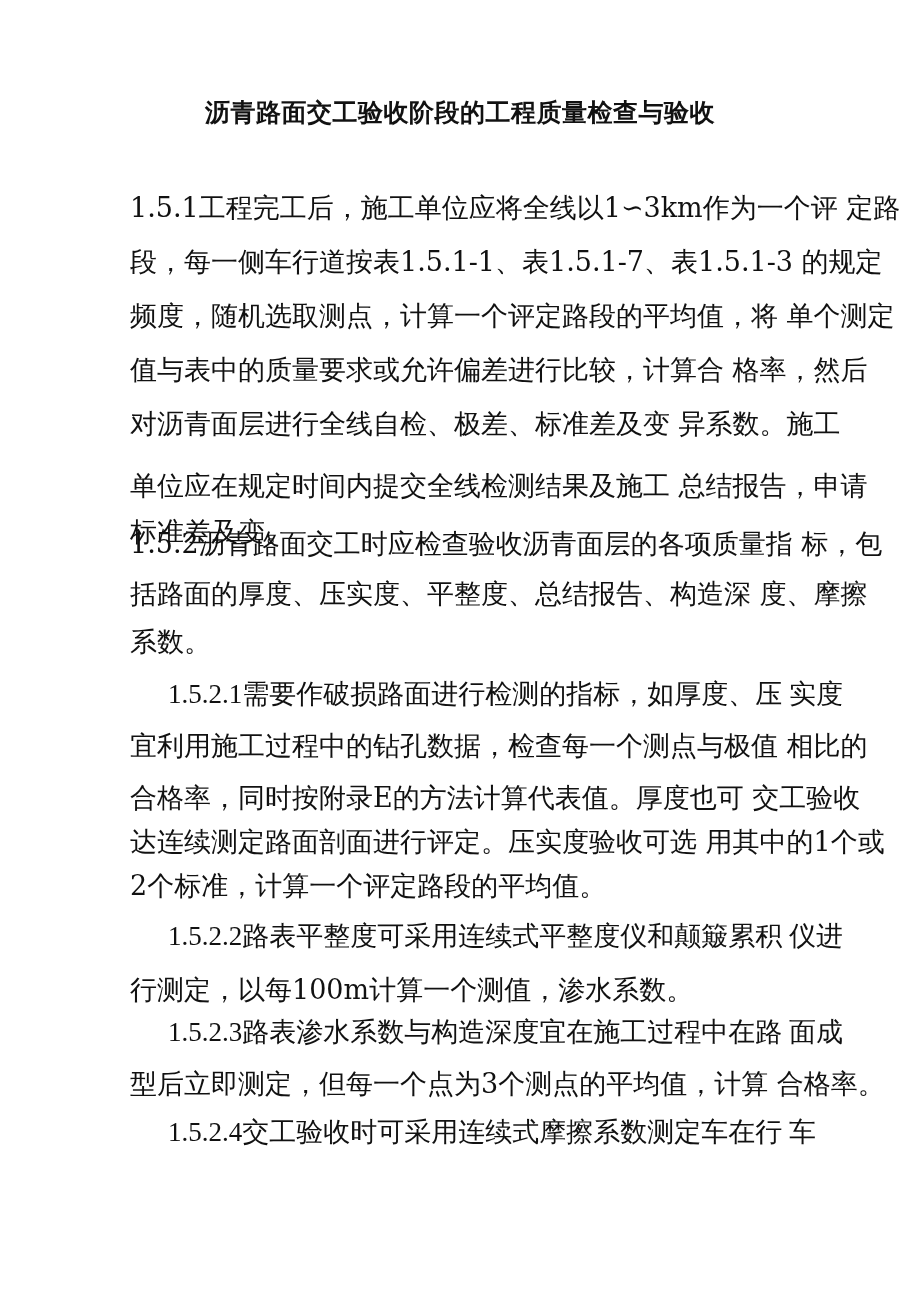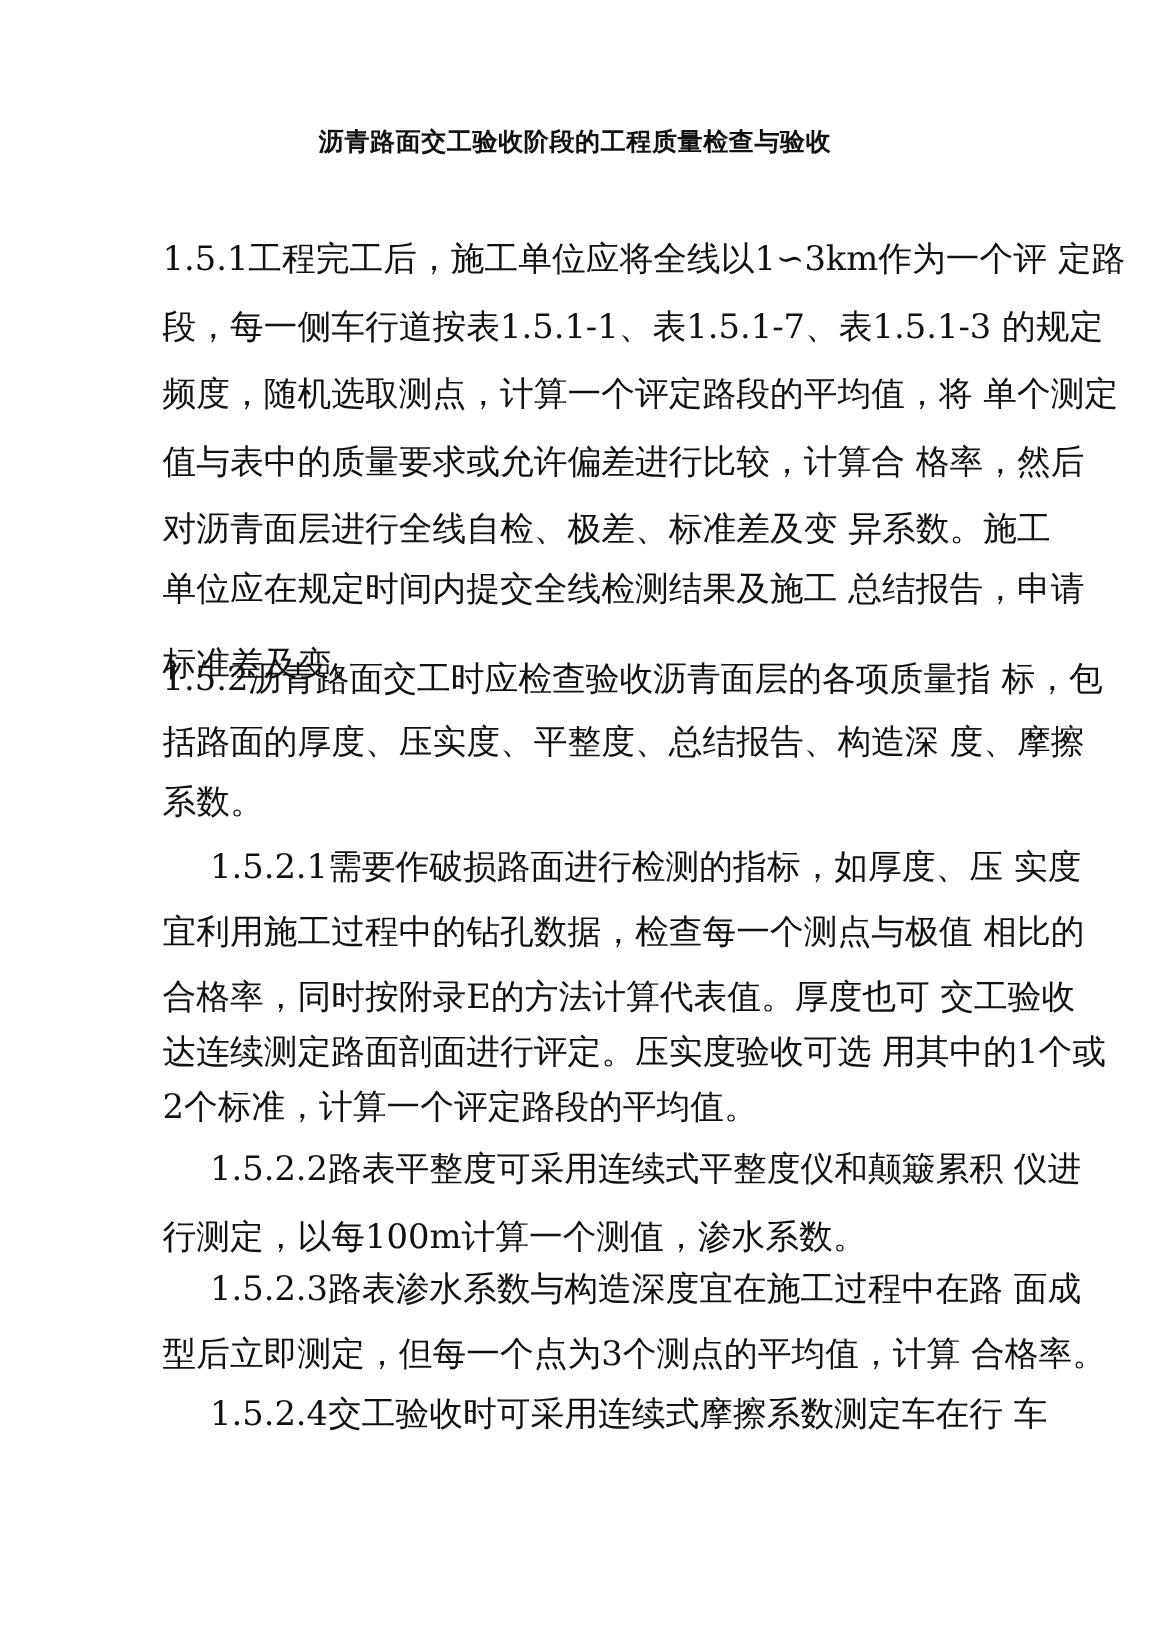--- a/index.html
+++ b/index.html
@@ -22,57 +22,58 @@
       height: 1302px;
     }
     .title {
       position: absolute;
       left: 0;
       top: 96px;
       width: 920px;
       text-align: center;
       font-family: "DejaVu Sans", "Liberation Sans", sans-serif;
       font-weight: bold;
-      font-size: 20px;
+      font-size: 25px;
       line-height: 34px;
       letter-spacing: 0.5px;
       white-space: nowrap;
     }
     .line {
       position: absolute;
       left: 130px;
       width: 680px;
       font-size: 27px;
       line-height: 32px;
       white-space: nowrap;
       text-align: justify;
       text-align-last: justify;
     }
     .line.last {
       text-align-last: left;
     }
     .line.indent {
       left: 168px;
       width: 642px;
+      font-family: Liberation Serif, serif;
     }
   </style>
 </head>
 <body>
 
 <div class="page">
 
   <div class="title">沥青路面交工验收阶段的工程质量检查与验收</div>
 
   <div>
     <div class="line" style="top:192px">1.5.1工程完工后，施工单位应将全线以1∽3km作为一个评 定路</div>
     <div class="line" style="top:246px">段，每一侧车行道按表1.5.1-1、表1.5.1-7、表1.5.1-3 的规定</div>
     <div class="line" style="top:300px">频度，随机选取测点，计算一个评定路段的平均值，将 单个测定</div>
     <div class="line" style="top:354px">值与表中的质量要求或允许偏差进行比较，计算合 格率，然后</div>
     <div class="line" style="top:408px">对沥青面层进行全线自检、极差、标准差及变 异系数。施工</div>
-    <div class="line" style="top:456px">单位应在规定时间内提交全线检测结果及施工 总结报告，申请</div>
+    <div class="line" style="top:470px">单位应在规定时间内提交全线检测结果及施工 总结报告，申请</div>
     <div class="line last" style="top:516px">标准差及变。</div>
   </div>
 
   <div>
     <div class="line" style="top:528px">1.5.2沥青路面交工时应检查验收沥青面层的各项质量指 标，包</div>
     <div class="line" style="top:578px">括路面的厚度、压实度、平整度、总结报告、构造深 度、摩擦</div>
     <div class="line last" style="top:626px">系数。</div>
   </div>
 
   <div>

